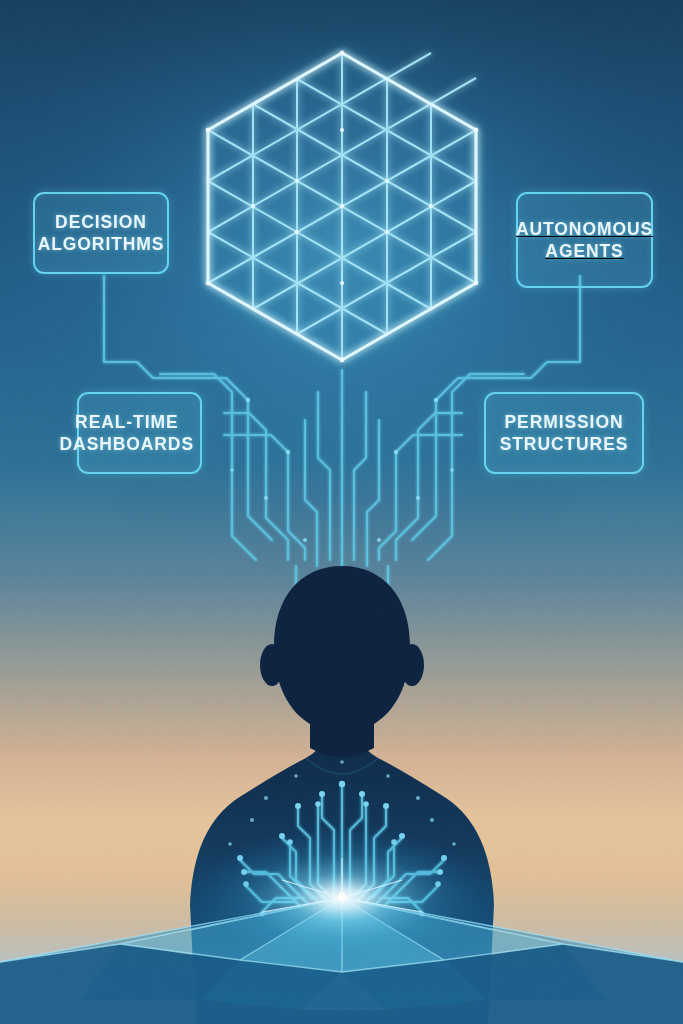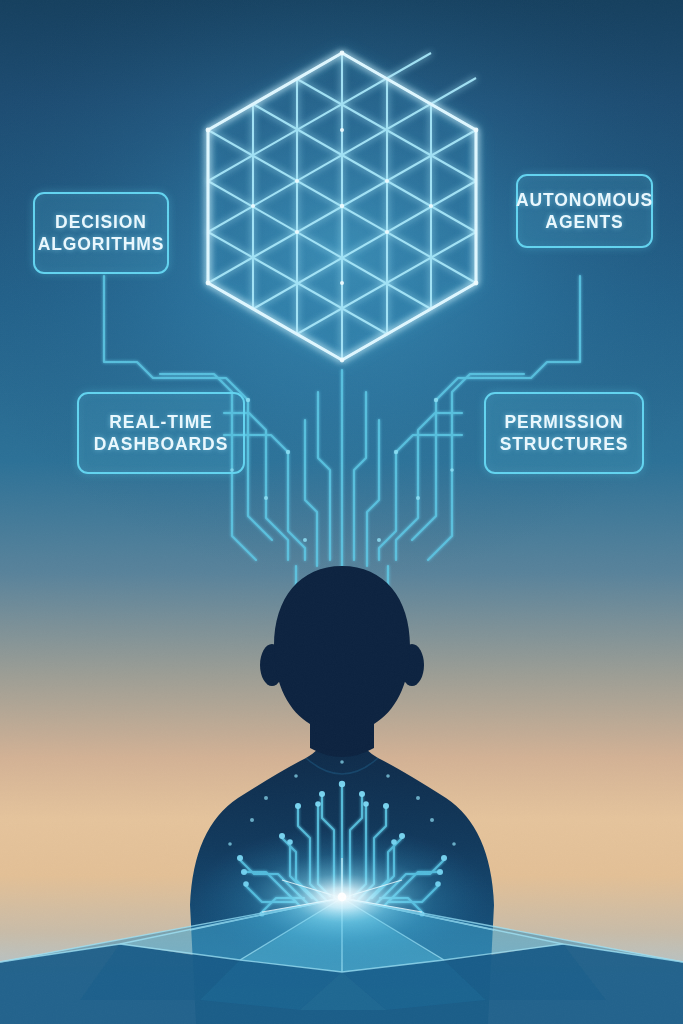--- a/index.html
+++ b/index.html
@@ -213,26 +213,26 @@
         <circle cx="342" cy="283" r="2"></circle>
       </g>
     </g>
   </svg>
 
   <div class="label-box" id="box-decision-algorithms" style="left: 33px; top: 192px; width: 136px; height: 82px;">
     <span class="label-text">DECISION
 ALGORITHMS</span>
   </div>
 
-  <div class="label-box" id="box-autonomous-agents" style="left: 516px; top: 174px; width: 137px; height: 74px;">
+  <div class="label-box" id="box-autonomous-agents" style="left: 516px; top: 192px; width: 137px; height: 96px; text-decoration: underline;">
     <span class="label-text">AUTONOMOUS
 AGENTS</span>
   </div>
 
-  <div class="label-box" id="box-realtime-dashboards" style="left: 77px; top: 392px; width: 168px; height: 82px;">
+  <div class="label-box" id="box-realtime-dashboards" style="left: 77px; top: 392px; width: 125px; height: 82px; justify-content: flex-end;">
     <span class="label-text">REAL-TIME
 DASHBOARDS</span>
   </div>
 
   <div class="label-box" id="box-permission-structures" style="left: 484px; top: 392px; width: 160px; height: 82px;">
     <span class="label-text">PERMISSION
 STRUCTURES</span>
   </div>
 
   <svg class="layer" viewBox="0 0 683 1024">

